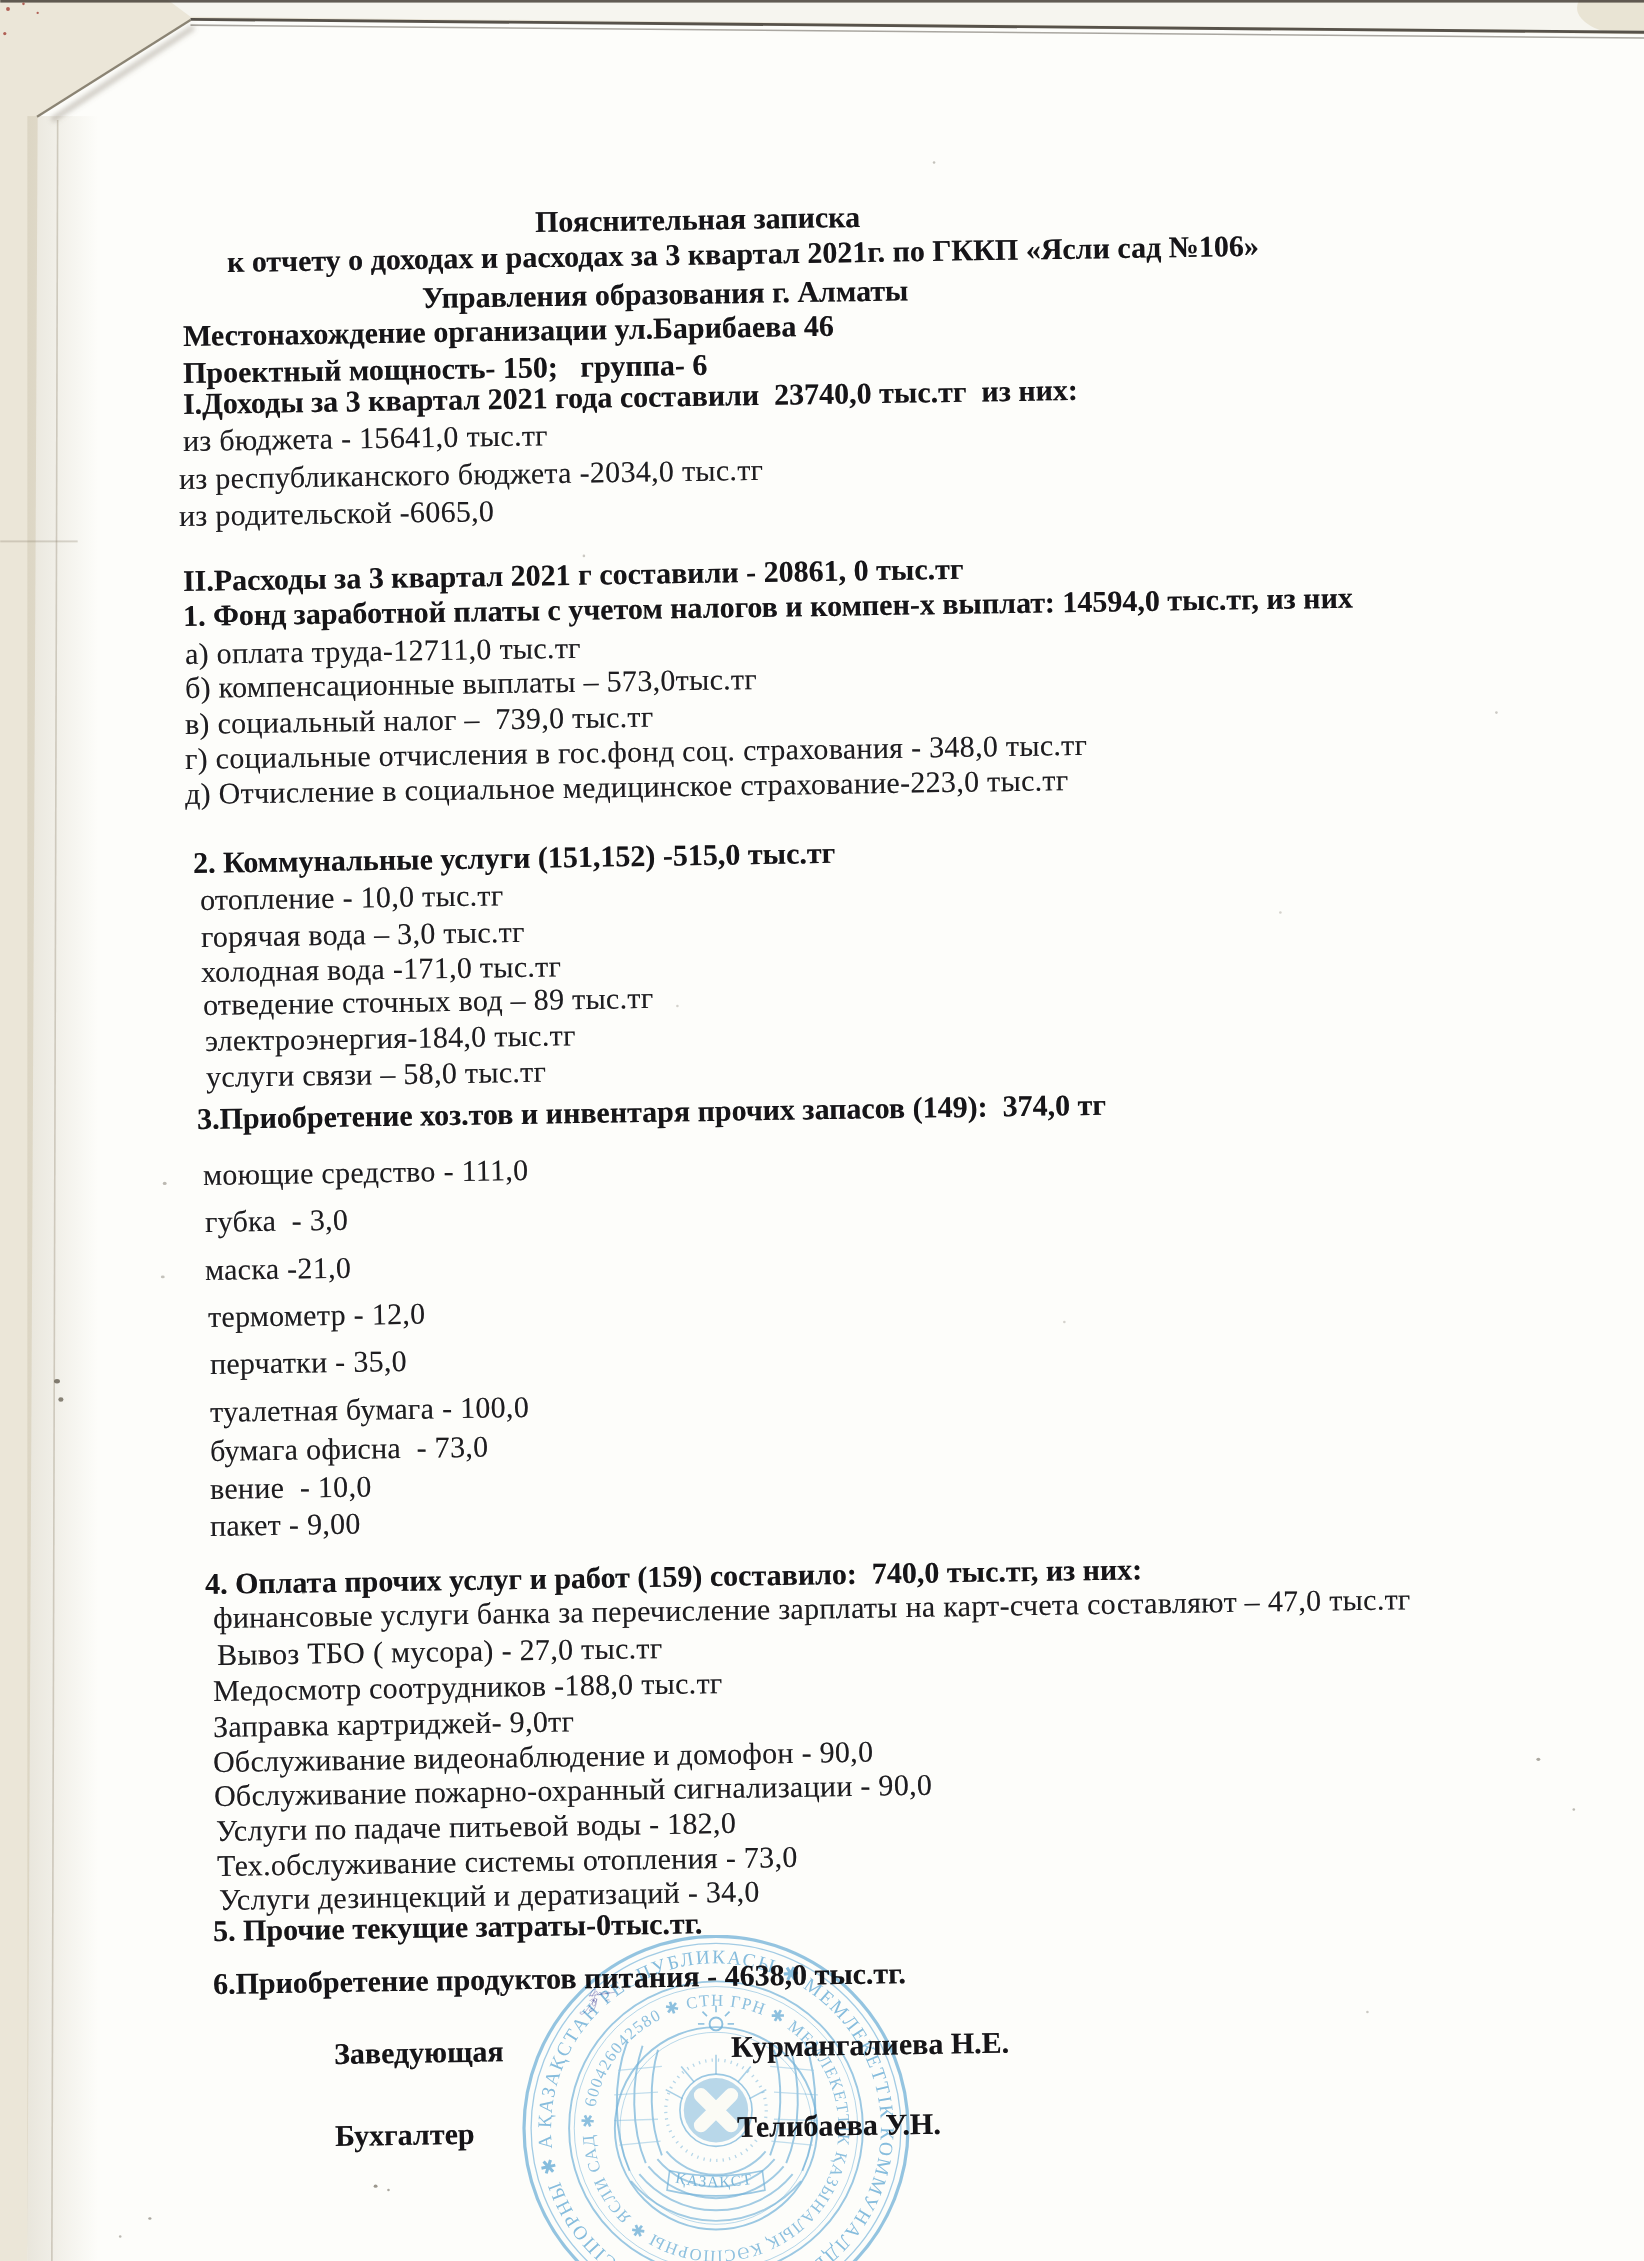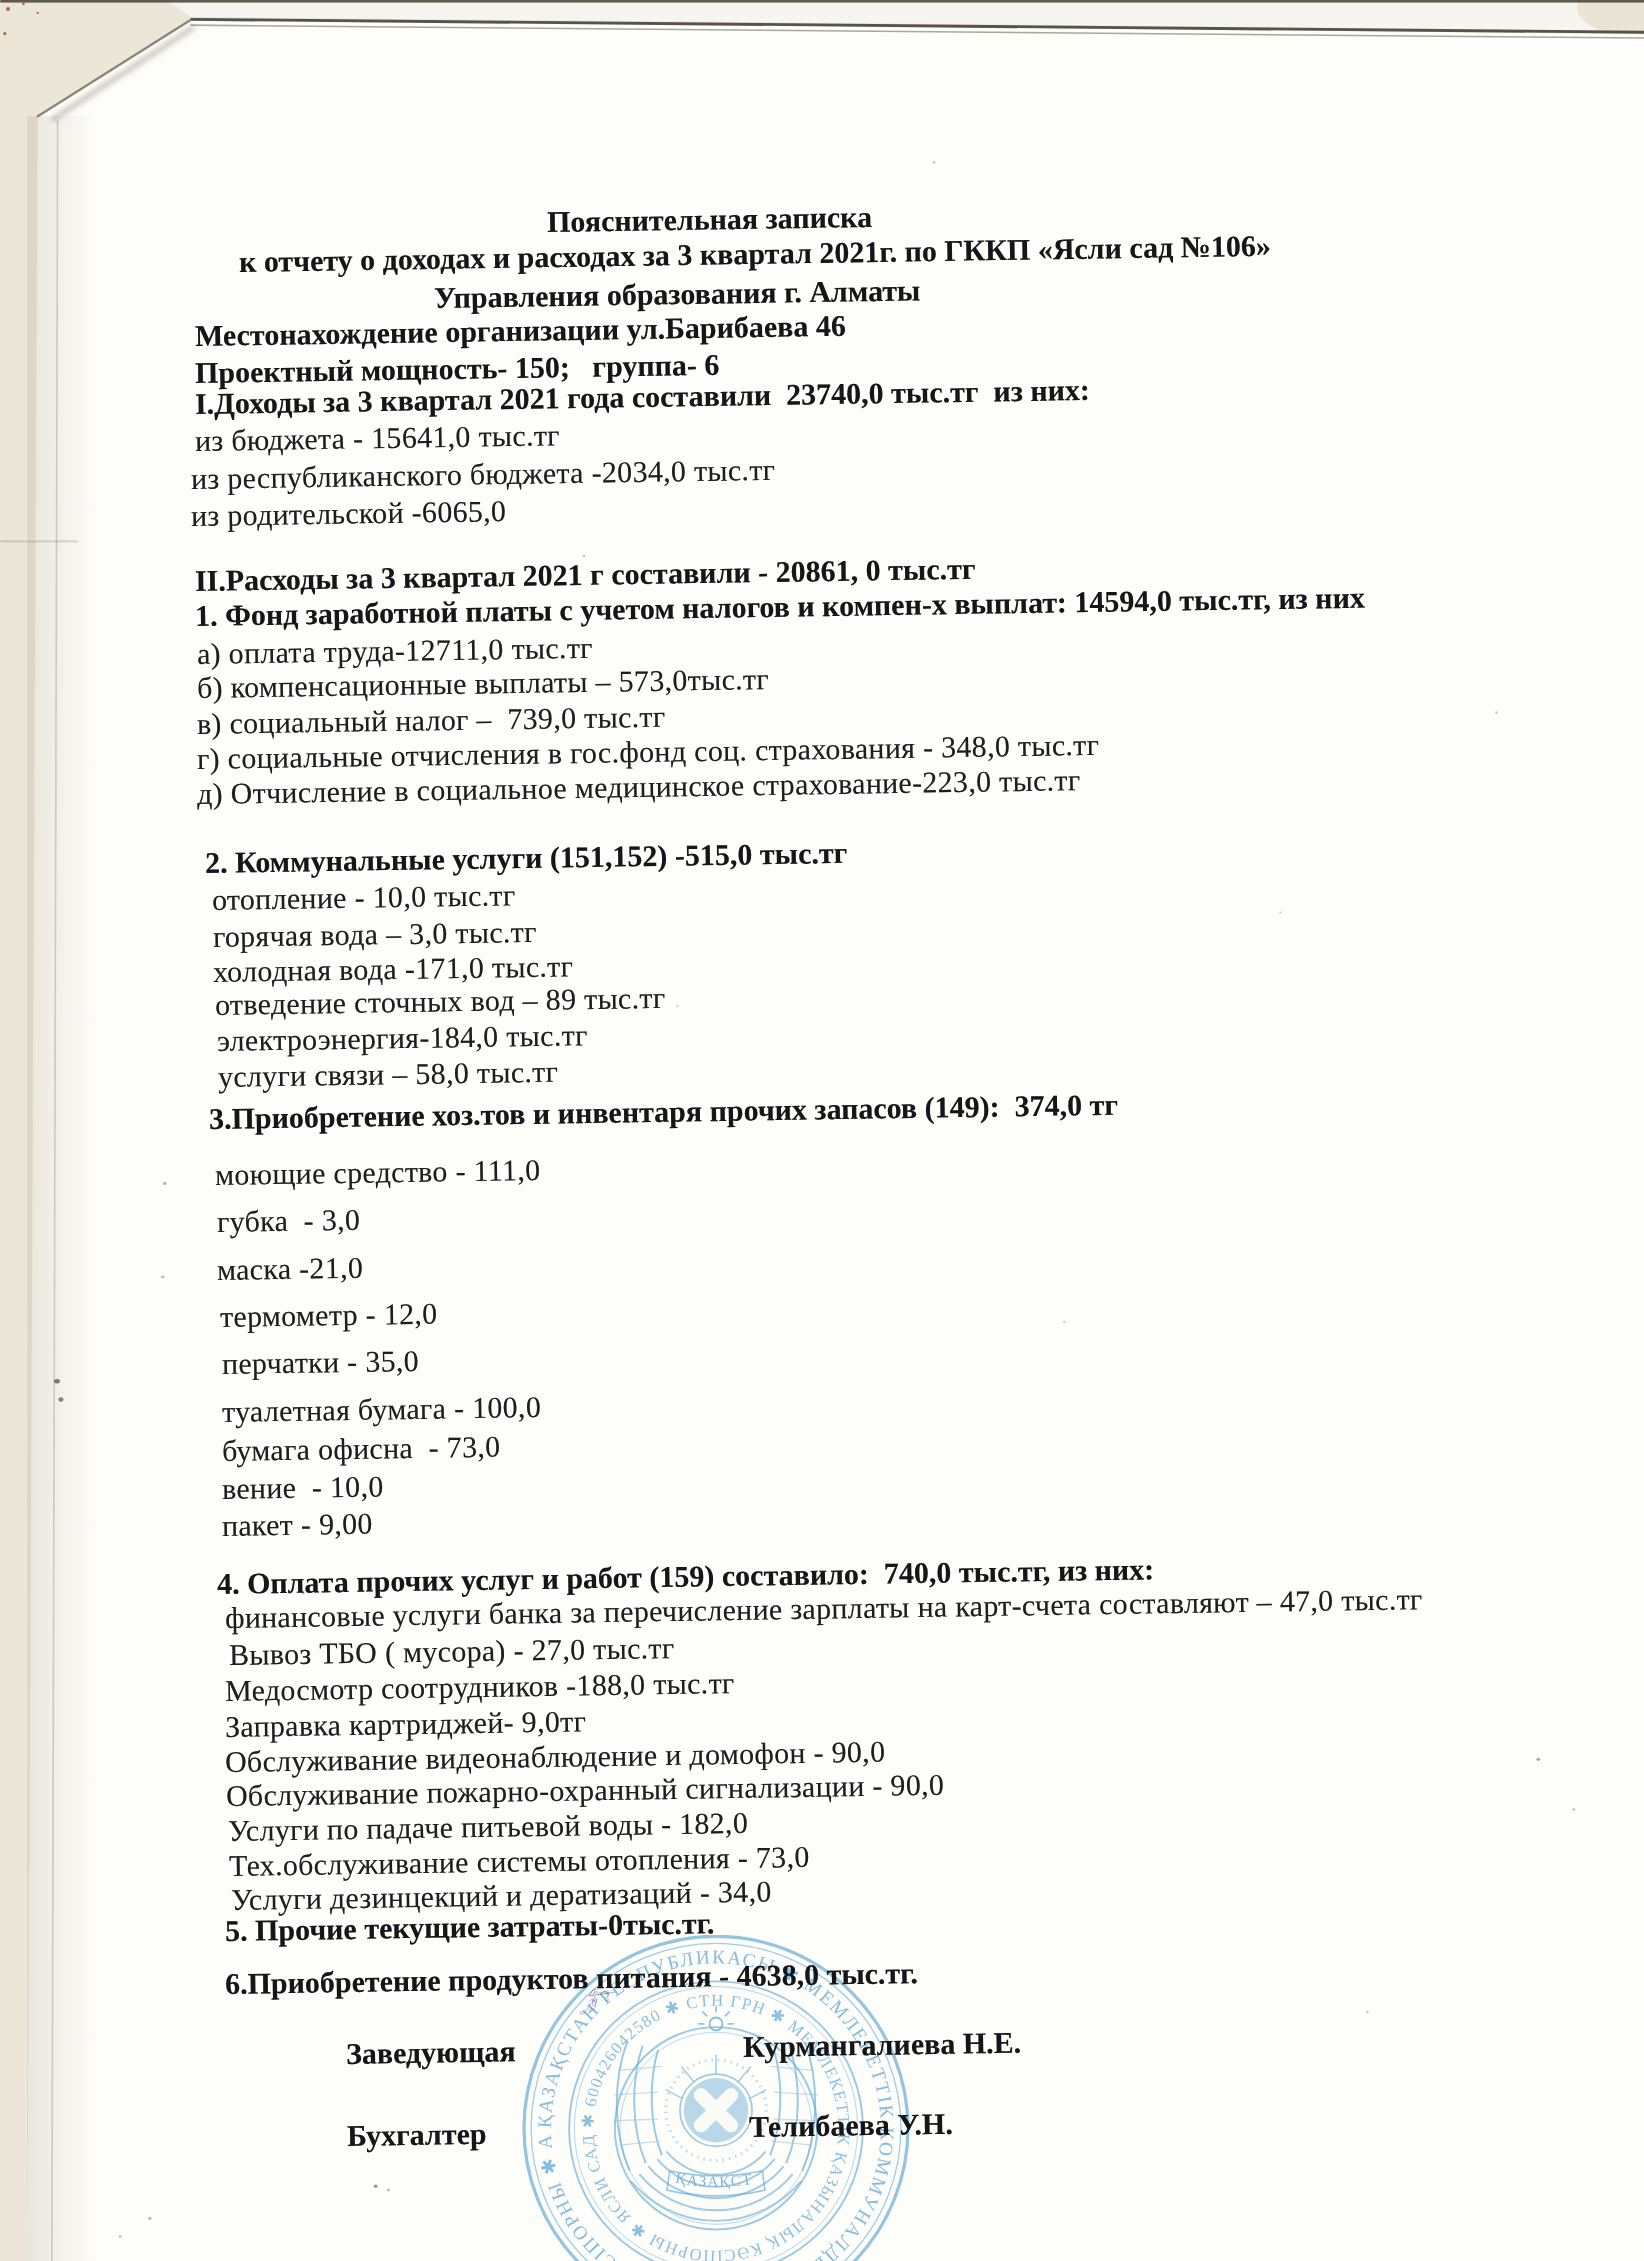--- a/index.html
+++ b/index.html
@@ -4,21 +4,21 @@
 <style>
   html,body{margin:0;padding:0;background:#d8d3c4;}
   .scan{
     position:relative;
     width:1645px;height:2261px;
     overflow:hidden;
     background:#ebe6d8;
     font-family:"Liberation Serif","DejaVu Serif",serif;
   }
   .layer{position:absolute;left:0;top:0;}
-  .text-layer{position:absolute;left:12px;top:0;width:1306px;height:2261px;z-index:3;}
+  .text-layer{position:absolute;left:0;top:0;width:1306px;height:2261px;z-index:3;}
   .line{
     position:absolute;
     font-size:30px;
     color:#1e1d20;
     white-space:pre;
     letter-spacing:0.3px;
     transform:rotate(-0.9deg);
     transform-origin:left center;
     text-shadow:0 0 0.6px rgba(40,38,40,.45);
   }

